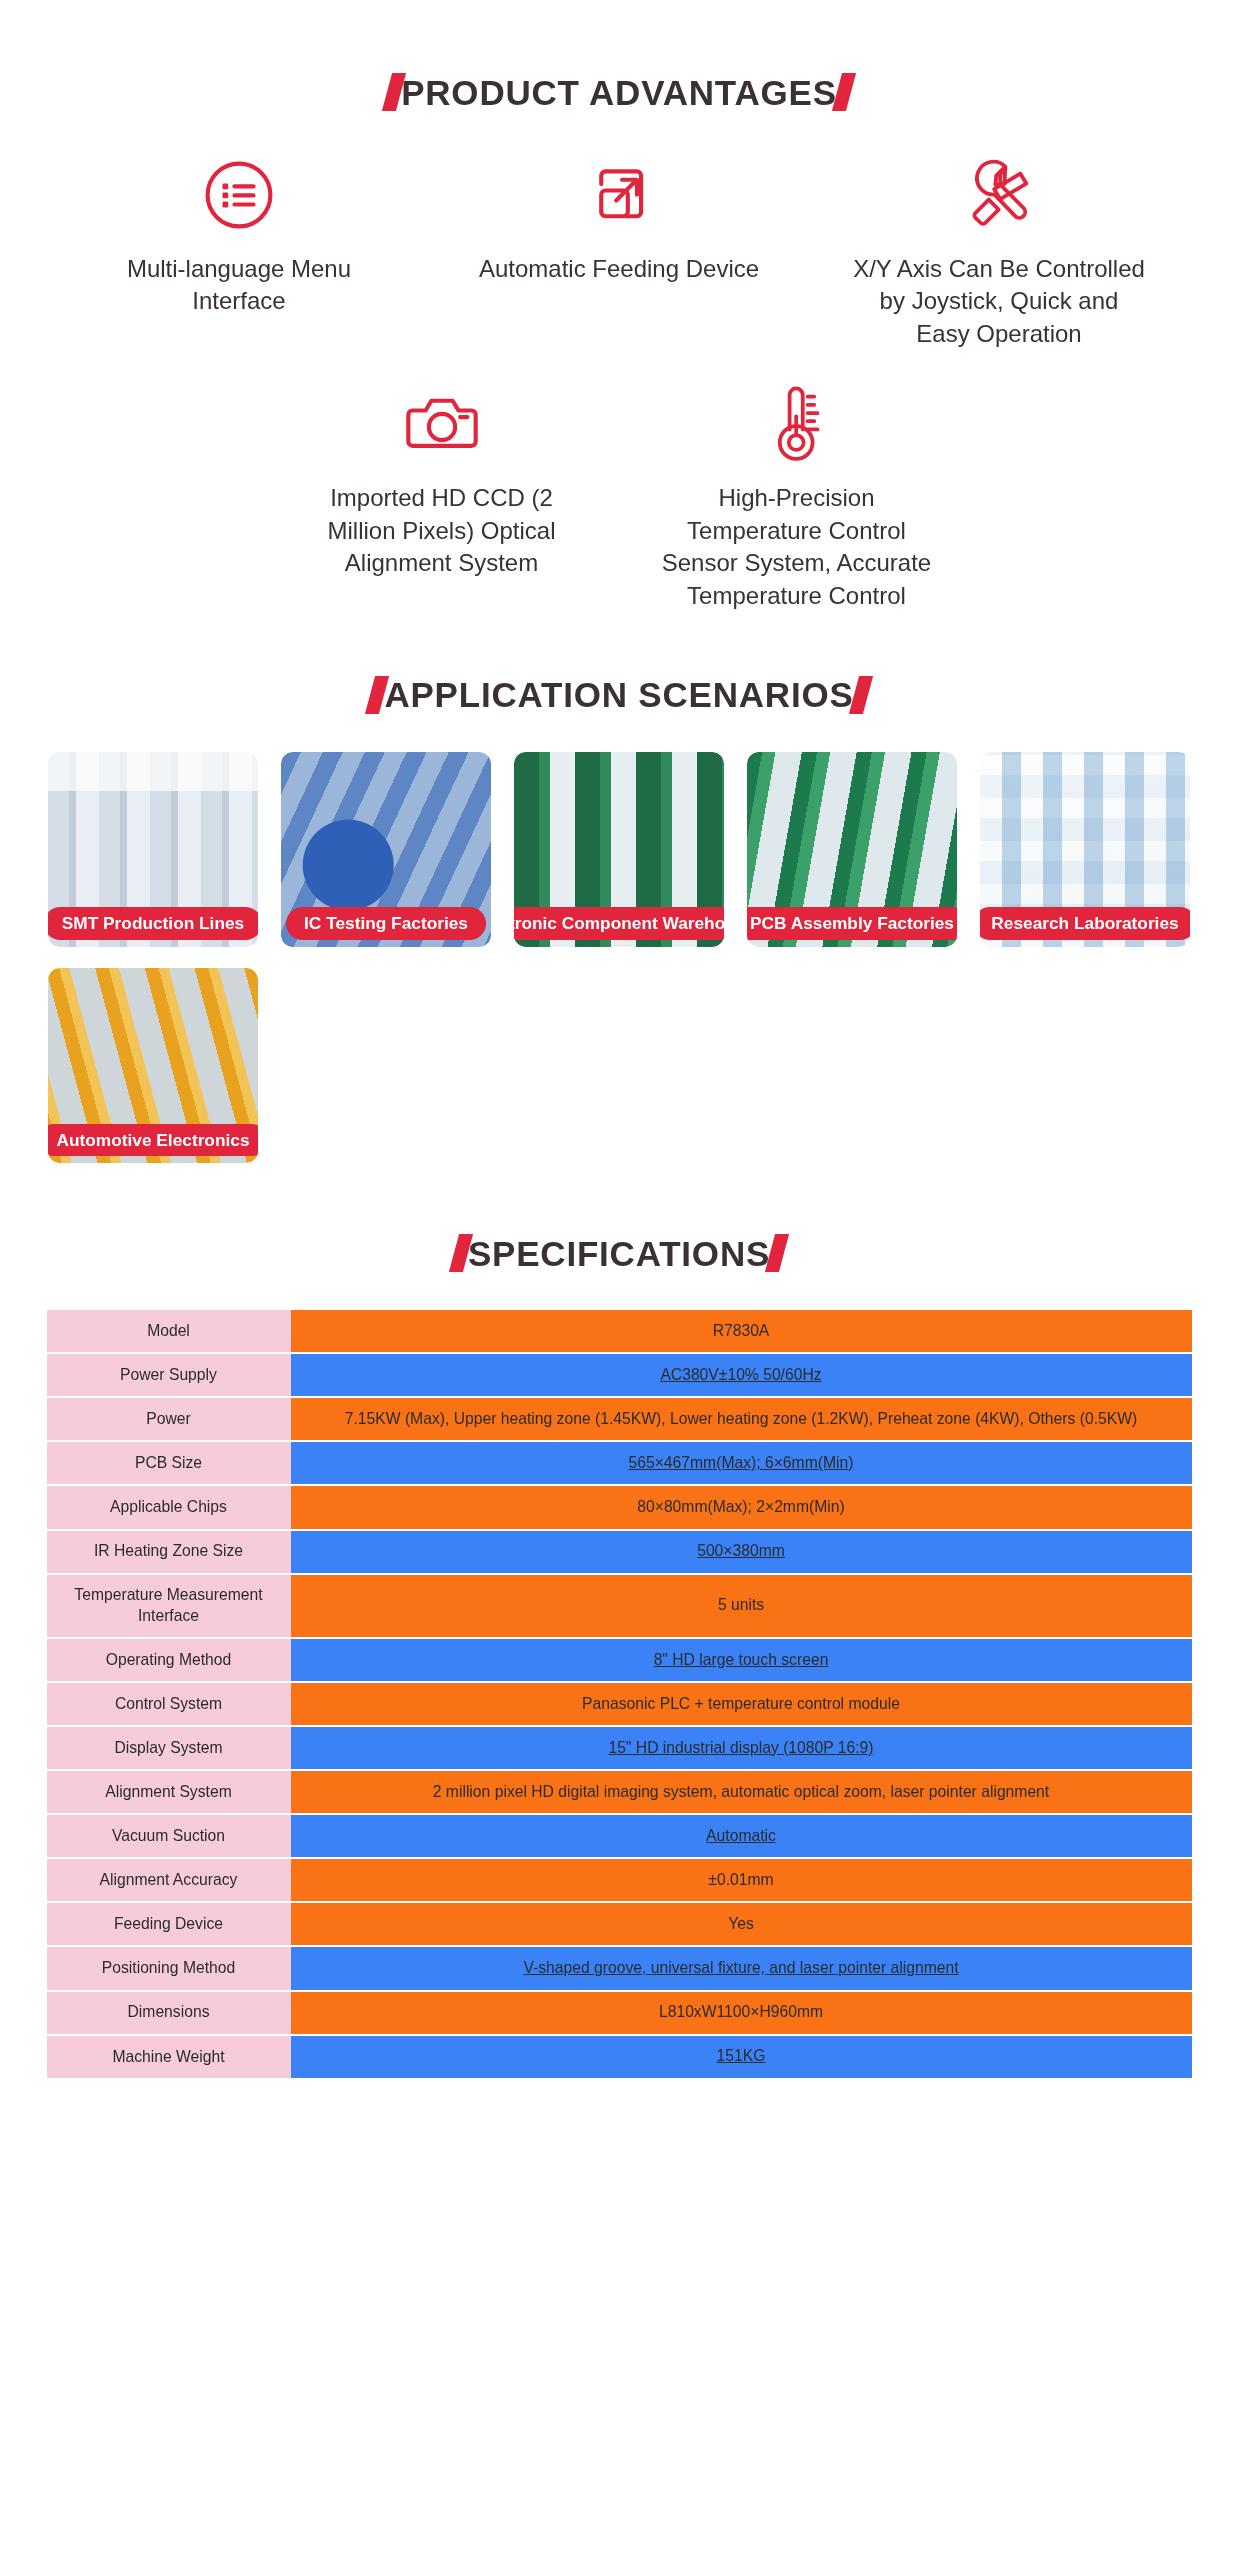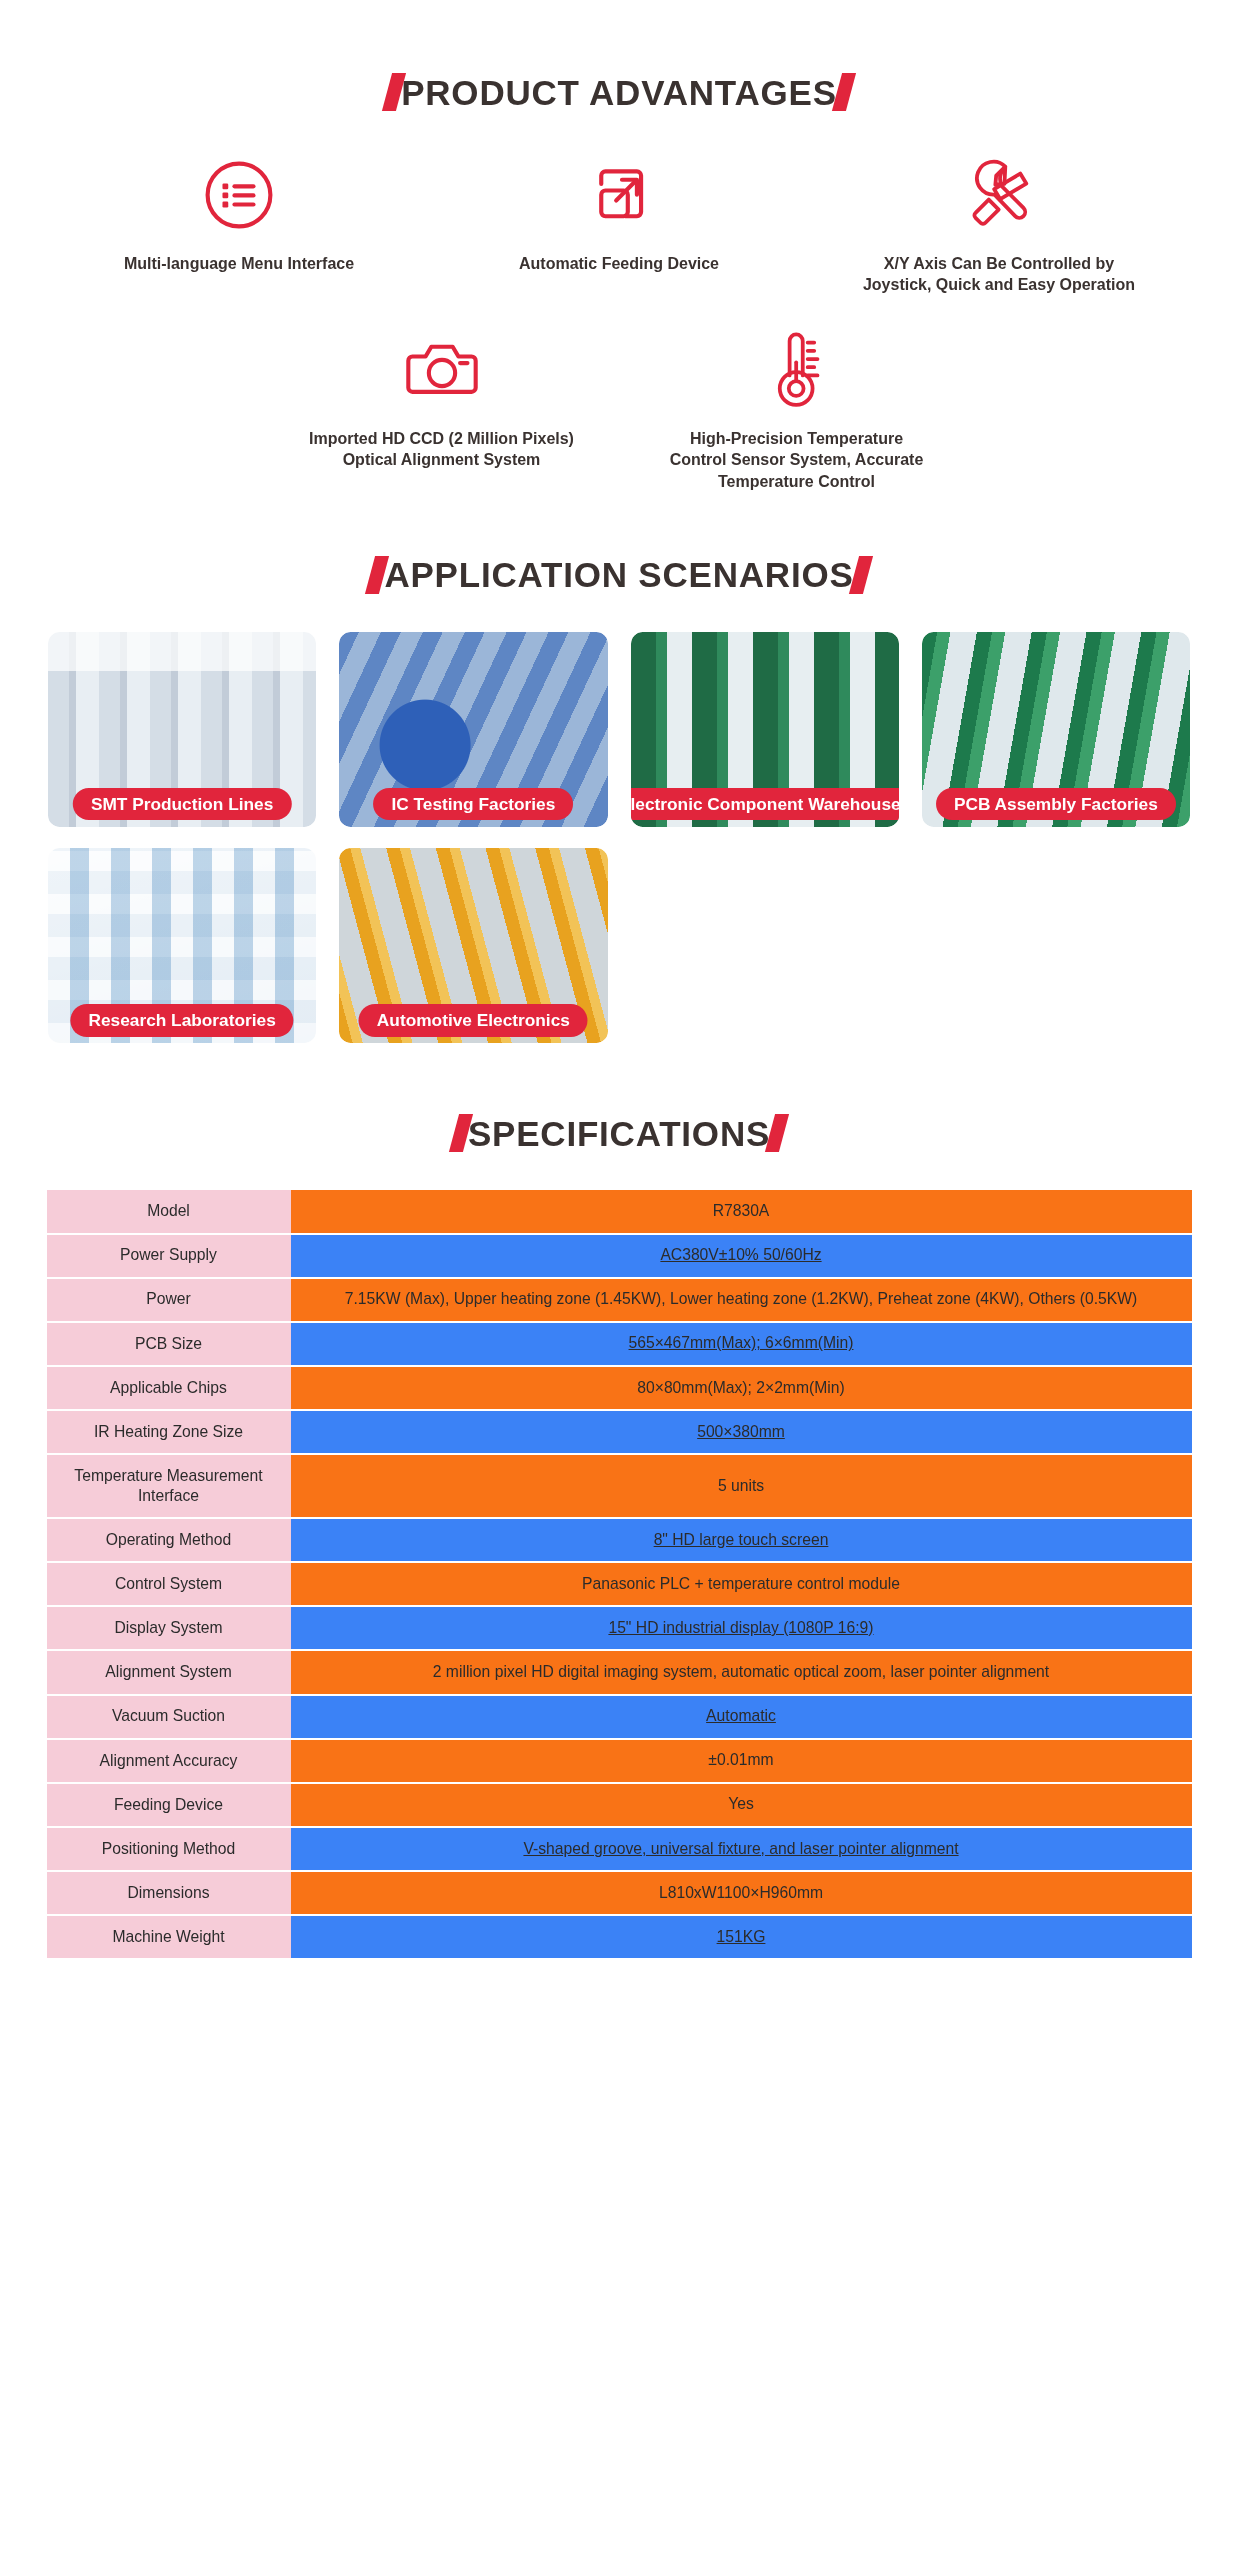--- a/index.html
+++ b/index.html
@@ -63,35 +63,35 @@
   .adv-row-2 .adv-item { width: 355px; }
 
   .adv-icon {
     height: 92px;
     display: flex;
     align-items: center;
     justify-content: center;
     margin-bottom: 11.6px;
   }
   .adv-label {
-    font-size: 16px;
+    font-size: 24px;
     line-height: 1.36;
     color: #3a3230;
-    font-weight: 700;
+    font-weight: 400;
     max-width: 297px;
   }
   .adv-row-2 .adv-label { max-width: 272px; }
 
   
   #scenarios-section { padding-top: 63px; }
   .scenario-grid {
     width: 1142px;
     margin: 38px auto 0 auto;
     display: grid;
-    grid-template-columns: repeat(4, 1fr);
+    grid-template-columns: repeat(5, 1fr);
     gap: 21.5px 23px;
   }
   .scenario-card {
     position: relative;
     height: 195px;
     border-radius: 11.6px;
     overflow: hidden;
   }
   .scenario-photo {
     position: absolute;

